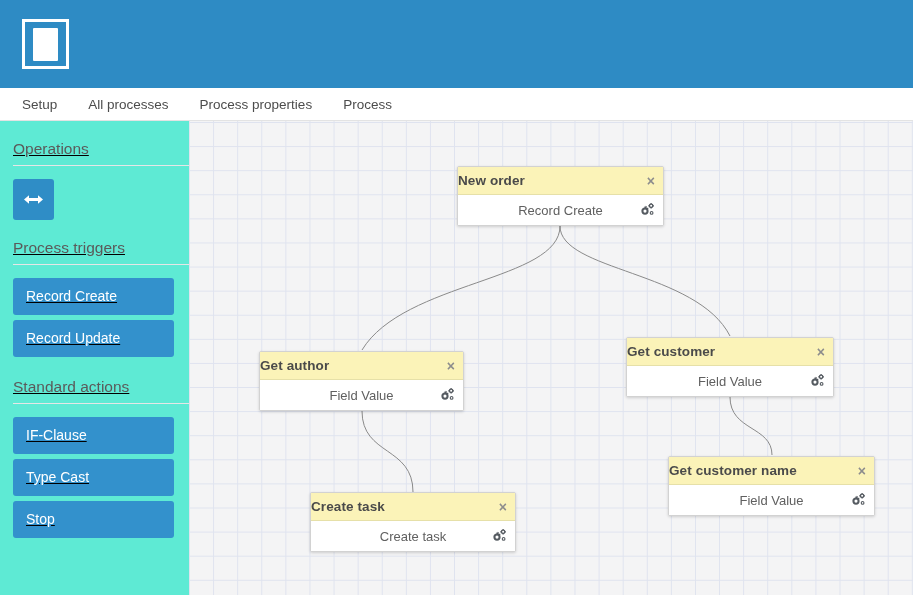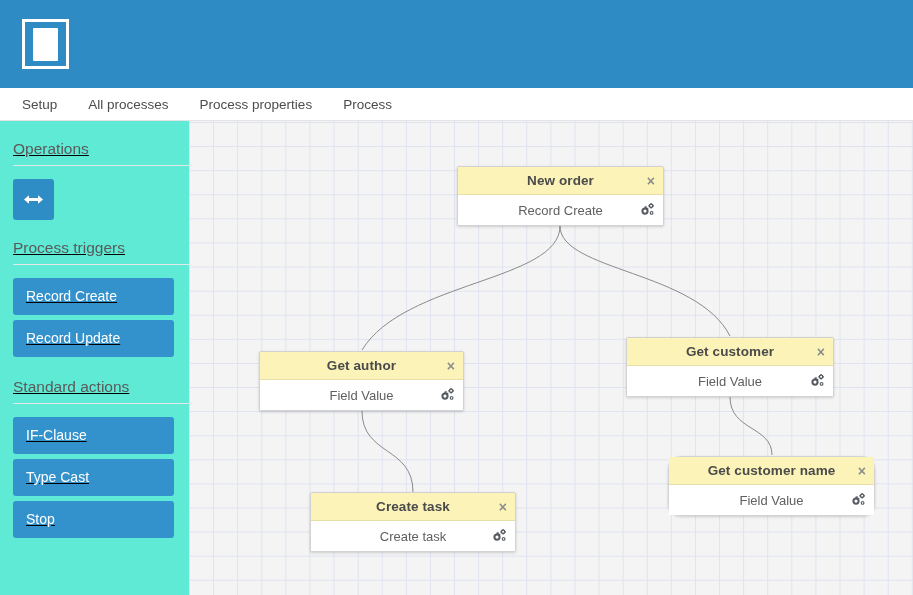--- a/index.html
+++ b/index.html
@@ -147,21 +147,20 @@
     border-radius: 2px;
     box-shadow: 0 1px 3px rgba(0,0,0,0.16);
   }
   .node-header {
     position: relative;
     height: 28px;
     background: #fbf3b8;
     border-bottom: 1px solid #e6e0a8;
     display: flex;
     align-items: center;
-    justify-content: center;
     cursor: move;
   }
   .node-title {
     font-size: 13.5px;
     font-weight: bold;
     color: #4a4a4a;
     letter-spacing: 0.1px;
   }
   .node-close {
     position: absolute;
@@ -316,21 +315,21 @@
             <path d="M12.5 .5 h1.2 v1.2 h-1.2z M12.5 4.9 h1.2 v1.2 h-1.2z M10.3 2.7 h1.2 v1.2 h-1.2z M14.7 2.7 h1.2 v1.2 h-1.2z"></path>
           </g>
           <circle cx="13.1" cy="3.3" r="1.0" fill="#ffffff"></circle>
           <circle cx="13.6" cy="10.4" r="1.9" fill="#555b61"></circle>
           <circle cx="13.6" cy="10.4" r="0.8" fill="#ffffff"></circle>
         </svg>
       </span>
     </div>
   </div>
 
-  <div class="node" style="left:479px; top:335px; width:207px;border-radius:13px;">
+  <div class="node" style="left:479px; top:335px; width:207px;">
     <div class="node-header">
       <span class="node-title">Get customer name</span>
       <span class="node-close">×</span>
     </div>
     <div class="node-body">
       <span class="node-subtitle">Field Value</span>
       <span class="node-gears">
         <svg width="17" height="15" viewBox="0 0 17 15">
           <g fill="#555b61">
             <path d="M6.3 4.0 l1.0 .25 .55-.95 1.05.6 -.55.95 .72.72 .95-.55 .6 1.05 -.95.55 .25 1.0 -1.1 0 -.26 1.0 -1.05-.6 -.72.72 .55.95 -1.05.6 -.55-.95 -1.0.25 0-1.1 -1.0-.26 .6-1.05 .95.55 .72-.72 -.55-.95 1.05-.6z"></path>

